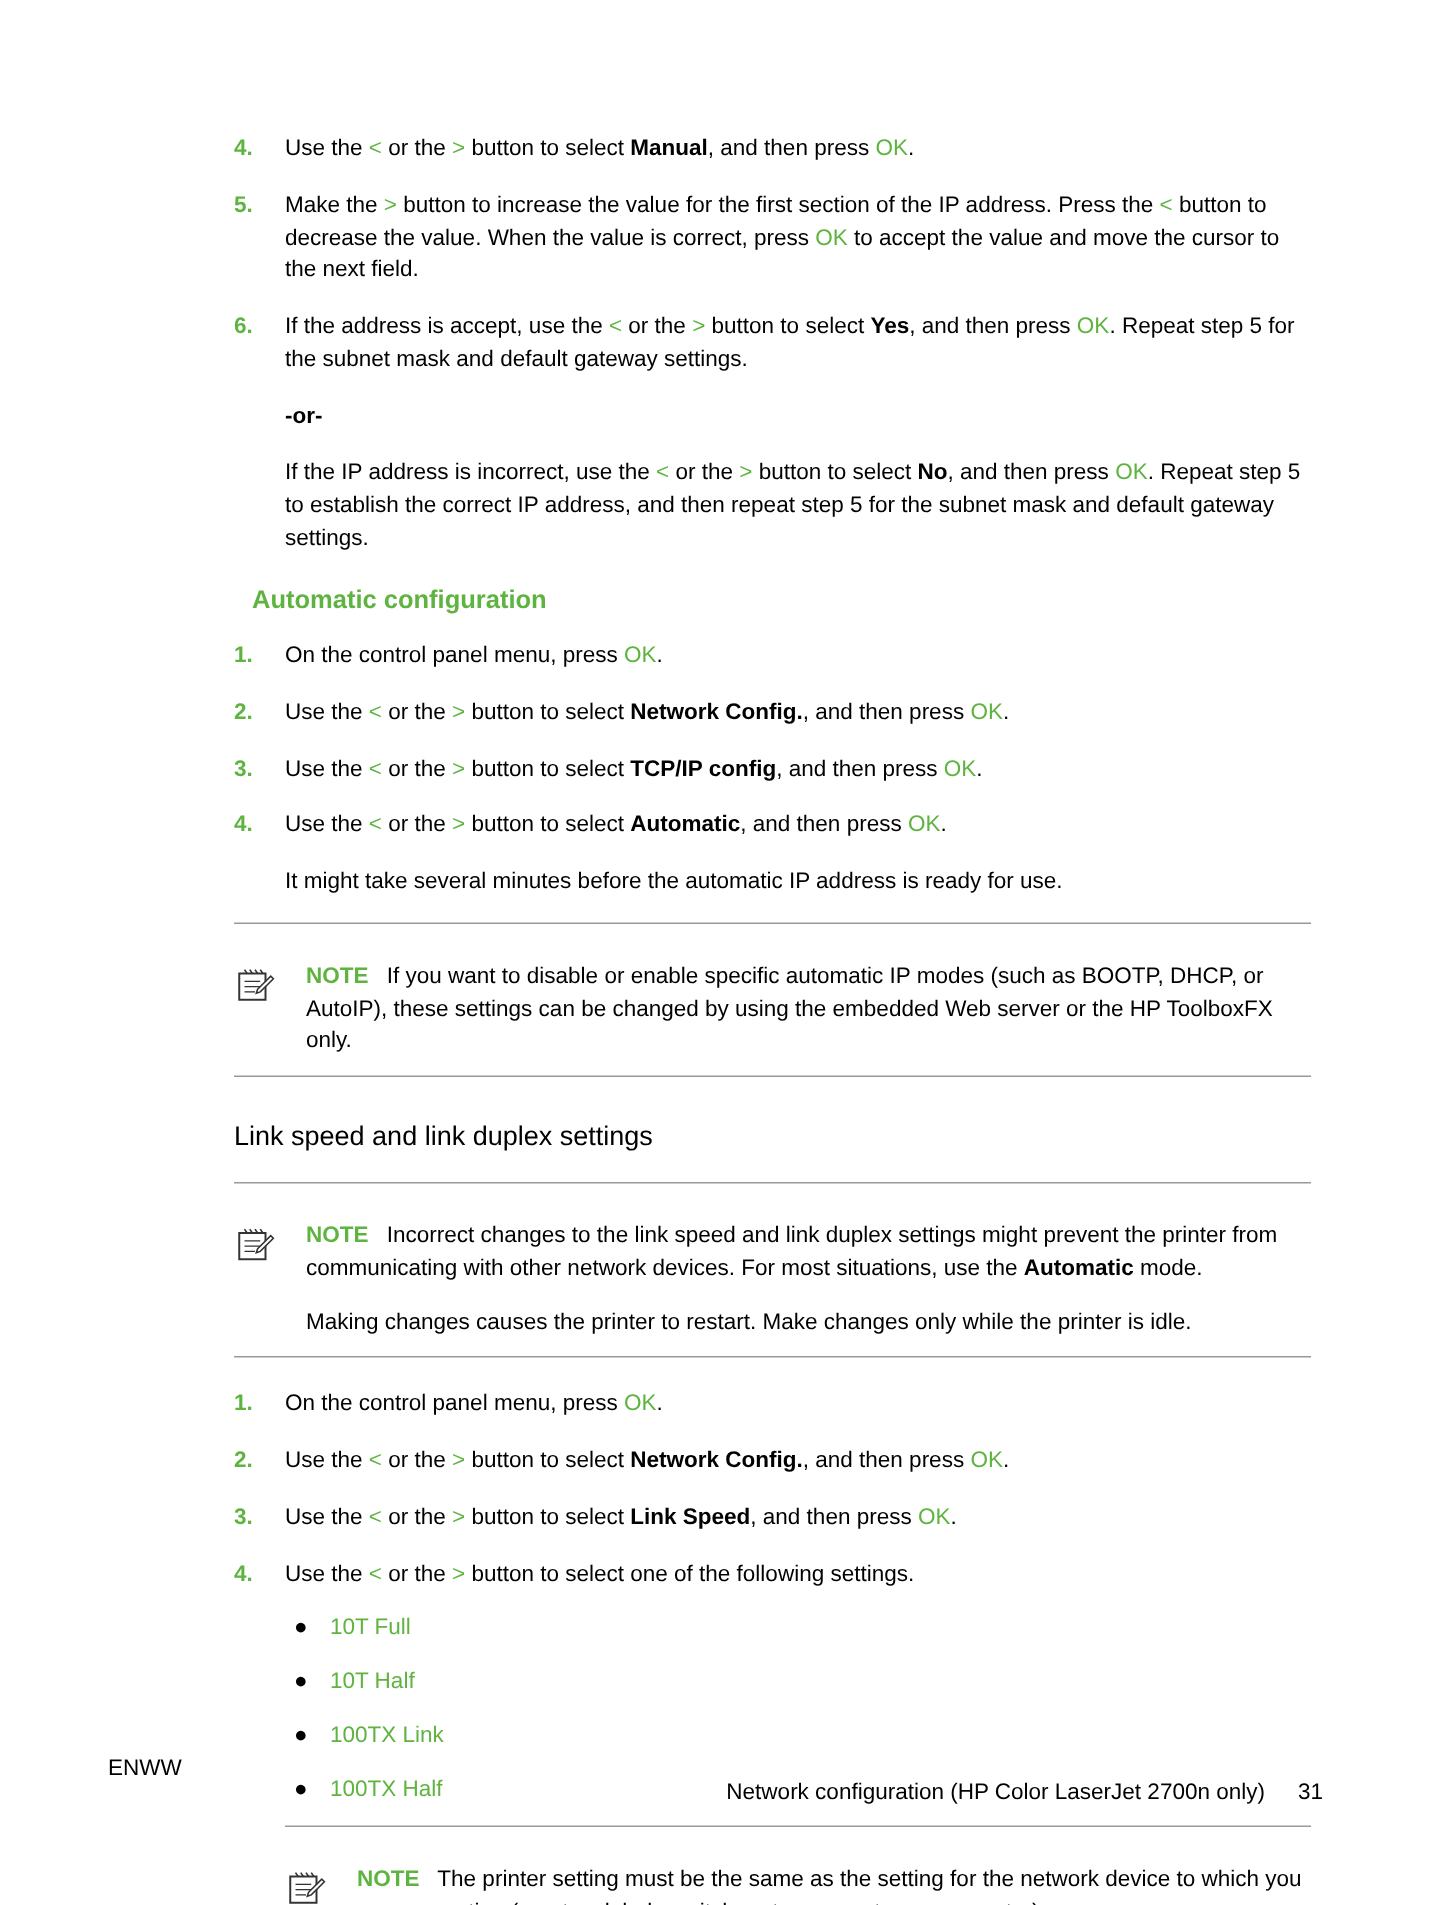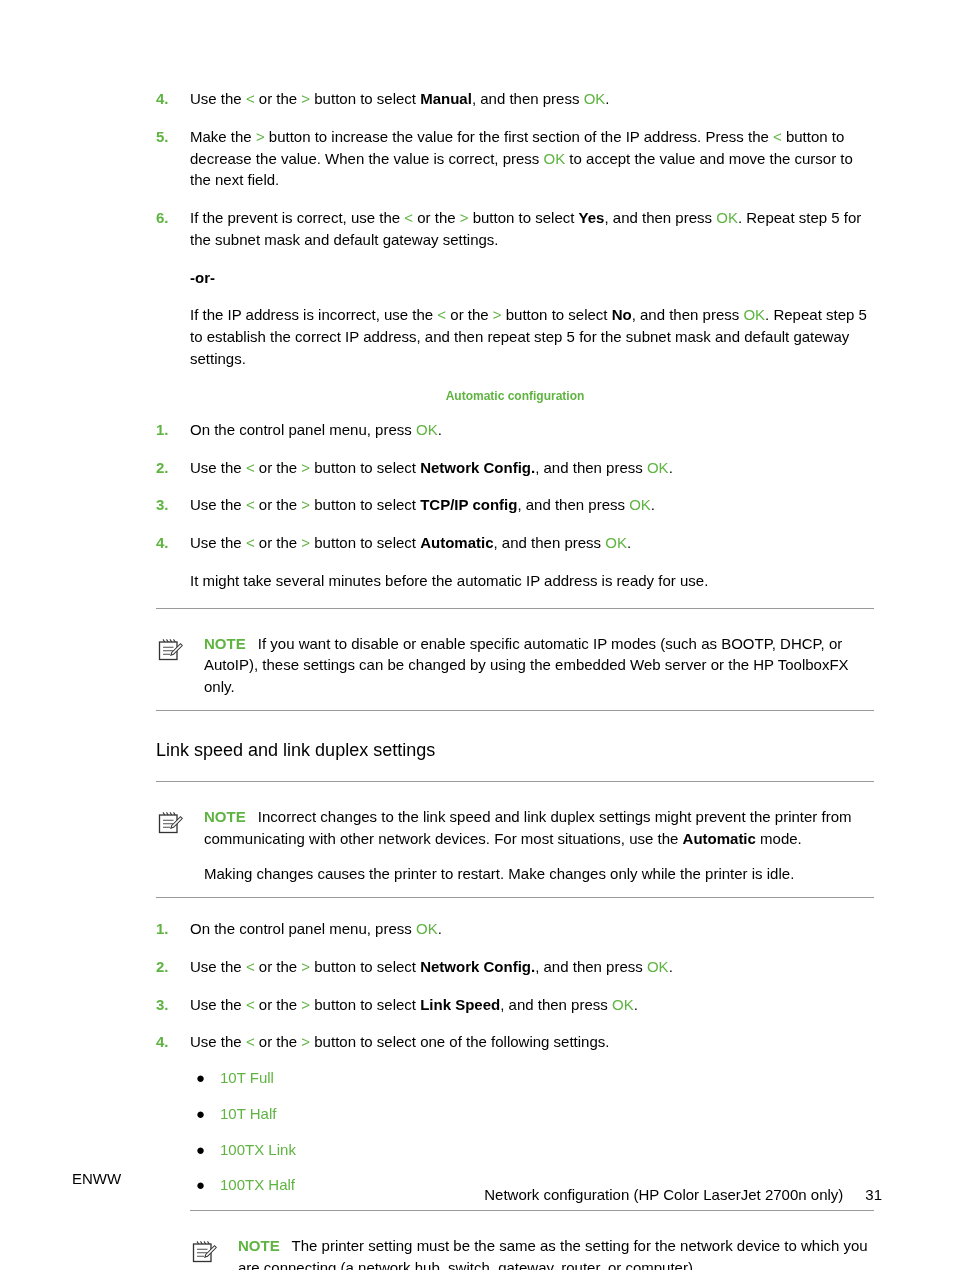--- a/index.html
+++ b/index.html
@@ -17,23 +17,22 @@
     .content { padding-left: 84px; padding-right: 8px; }
     .ol-item { display: flex; margin-bottom: 16px; }
     .ol-num { width: 34px; flex-shrink: 0; font-weight: bold; color: #5fb441; }
     .ol-body { flex: 1; }
     .g { color: #5fb441; }
     b { font-weight: bold; }
     .sub-para { margin-top: 16px; }
     .sec-head-green {
       color: #5fb441;
       font-weight: bold;
-      font-size: 12px;
-      margin: 18px 0 14px 0;
-      text-align: center;
+      font-size: 17px;
+      margin: 18px 0 14px 12px;
     }
     .sec-head-black {
       font-weight: normal;
       font-size: 18px;
       margin: 26px 0 18px 0;
     }
     .note-box {
       border-top: 1px solid #999;
       border-bottom: 1px solid #999;
       padding: 24px 0 12px 0;
@@ -76,21 +75,21 @@
     <div class="ol-num">5.</div>
     <div class="ol-body">
       <span>Make the </span><span class="g">&gt;</span><span> button to increase the value for the first section of the IP address. Press the </span><span class="g">&lt;</span><span> button to decrease the value. When the value is correct, press </span><span class="g">OK</span><span> to accept the value and move the cursor to the next field.</span>
     </div>
   </div>
 
   <div class="ol-item">
     <div class="ol-num">6.</div>
     <div class="ol-body">
       <div>
-        <span>If the prevent is correct, use the </span><span class="g">&lt;</span><span> or the </span><span class="g">&gt;</span><span> button to select </span><b>Yes</b><span>, and then press </span><span class="g">OK</span><span>. Repeat step 5 for the subnet mask and default gateway settings.</span>
+        <span>If the address is accept, use the </span><span class="g">&lt;</span><span> or the </span><span class="g">&gt;</span><span> button to select </span><b>Yes</b><span>, and then press </span><span class="g">OK</span><span>. Repeat step 5 for the subnet mask and default gateway settings.</span>
       </div>
       <div class="sub-para"><b>-or-</b></div>
       <div class="sub-para">
         <span>If the IP address is incorrect, use the </span><span class="g">&lt;</span><span> or the </span><span class="g">&gt;</span><span> button to select </span><b>No</b><span>, and then press </span><span class="g">OK</span><span>. Repeat step 5 to establish the correct IP address, and then repeat step 5 for the subnet mask and default gateway settings.</span>
       </div>
     </div>
   </div>
 
   <div class="sec-head-green">Automatic configuration</div>
 

